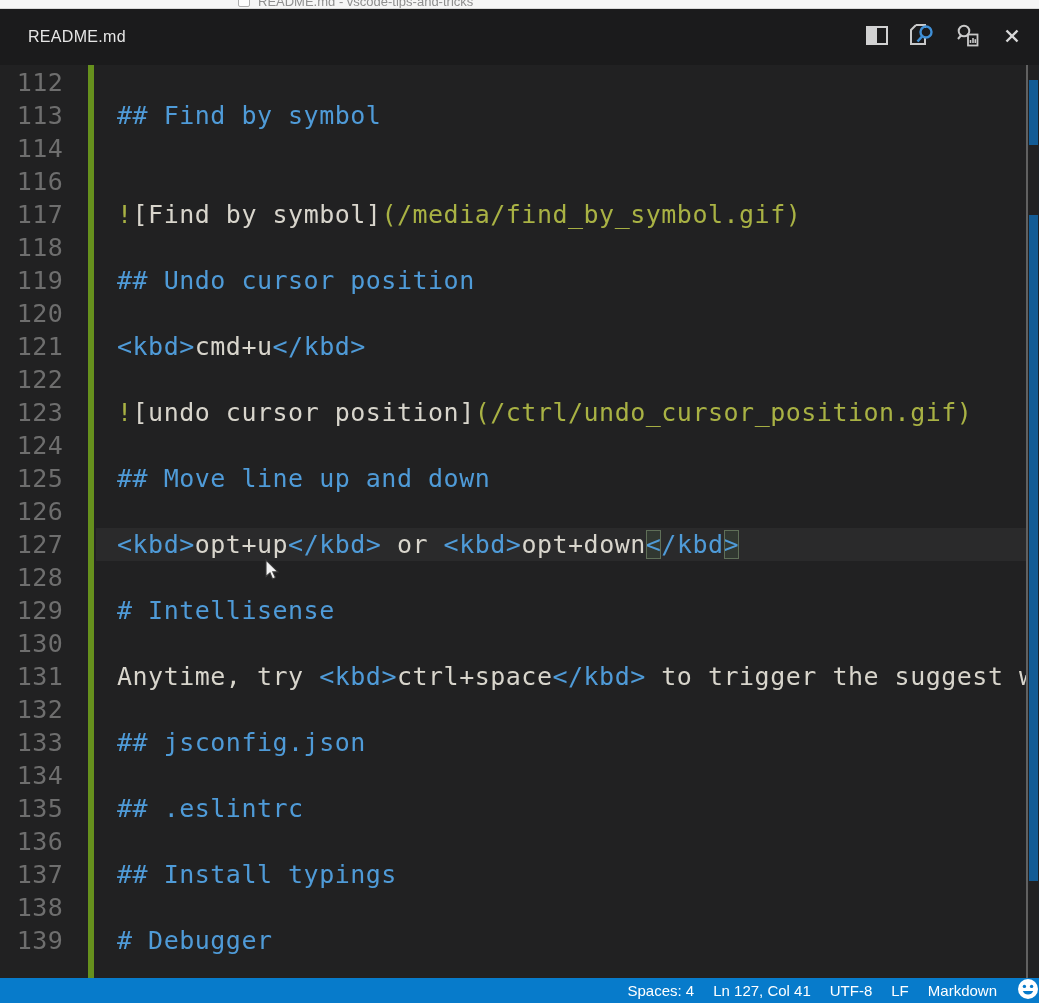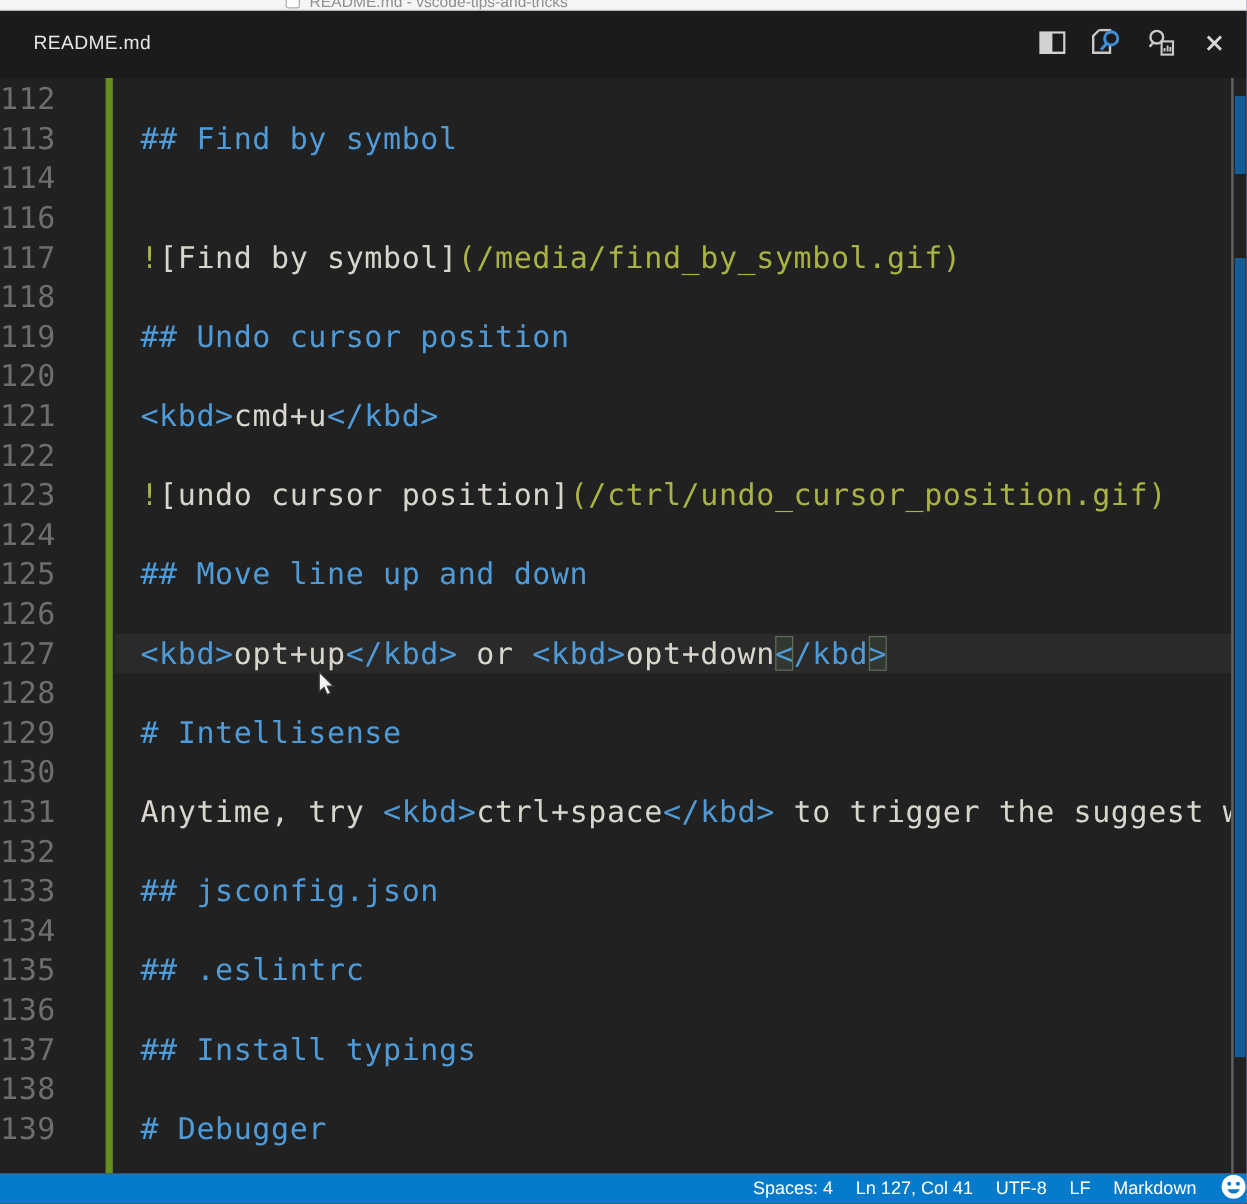--- a/index.html
+++ b/index.html
@@ -1,19 +1,19 @@
 <!DOCTYPE html>
 <html><head>
 <meta charset="utf-8">
 <style>
   * { margin:0; padding:0; box-sizing:border-box; }
   html,body { background:#2b2b2b; }
   .window {
     position:relative; width:1039px; height:1003px; overflow:hidden;
-    background:#c4b5fd; font-family:"Liberation Sans", sans-serif;
+    background:#fca5a5; font-family:"Liberation Sans", sans-serif;
   }
   
   .mac-titlebar {
     position:relative; height:9px; background:#f5f5f5; overflow:hidden;
     border-bottom:1px solid #d8d8d8;
   }
   .mac-doc-icon {
     position:absolute; left:238px; top:-6px; width:12px; height:13px;
     border:1.5px solid #adadad; border-radius:2px; background:#fdfdfd;
   }
@@ -37,21 +37,21 @@
     font-family:"DejaVu Sans Mono", monospace; font-size:25px; letter-spacing:.5px;
   }
   .green-bar { position:absolute; left:88px; top:0; bottom:0; width:6px; background:#66901d; z-index:2; }
   #code-rows { position:relative; padding-top:1px; }
   .row { position:relative; height:33px; line-height:33px; white-space:pre; }
   .row.current::before {
     content:""; position:absolute; left:96px; right:13px; top:0; bottom:0;
     background:#2a2a2b;
   }
   .ln {
-    position:relative; display:inline-block; width:80px; text-align:left;
+    position:relative; display:inline-block; width:80px; text-align:center;
     color:#6e6e6e; vertical-align:top;
   }
   .content {
     position:relative; display:inline-block; vertical-align:top;
     padding-left:37px; width:946px; overflow:hidden; white-space:pre;
   }
   .c-head  { color:#4f9bd8; }
   .c-tag   { color:#4f9bd8; }
   .c-plain { color:#d8d5cc; }
   .c-link  { color:#a9b244; }

